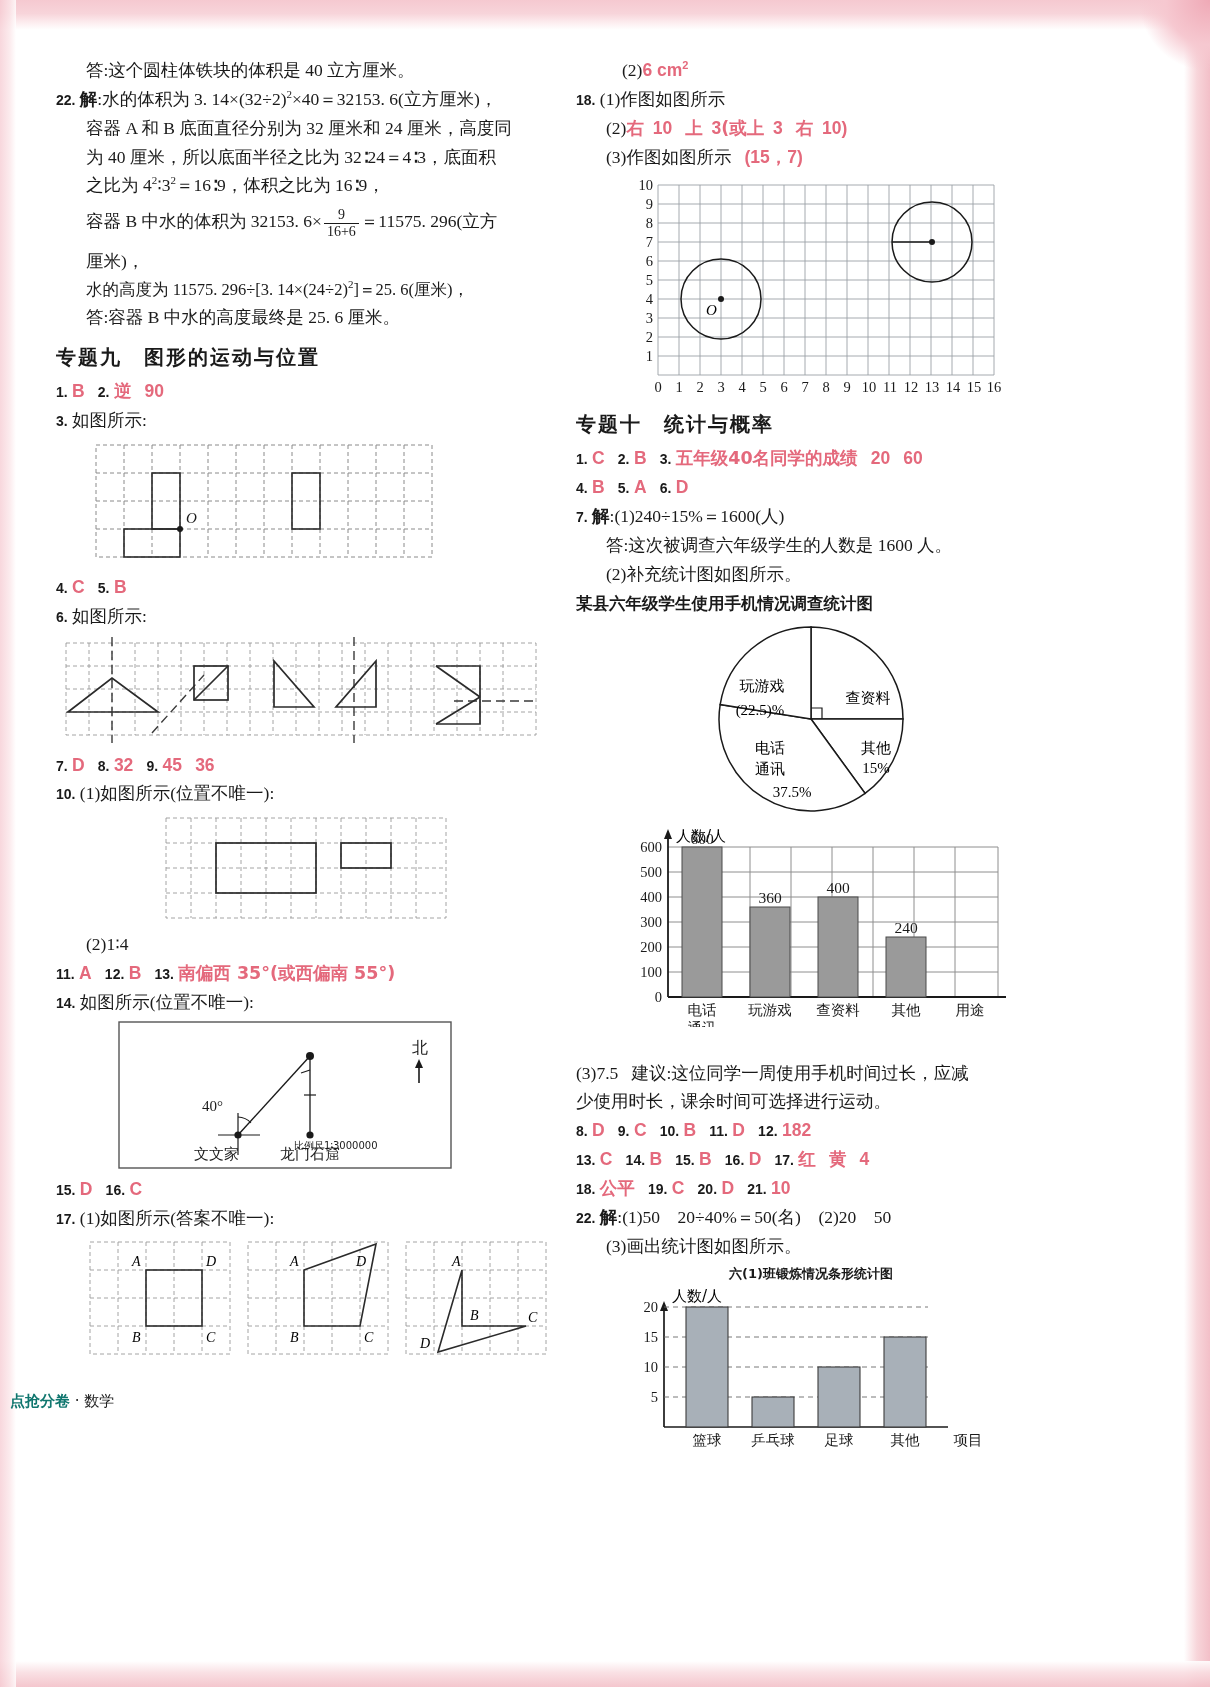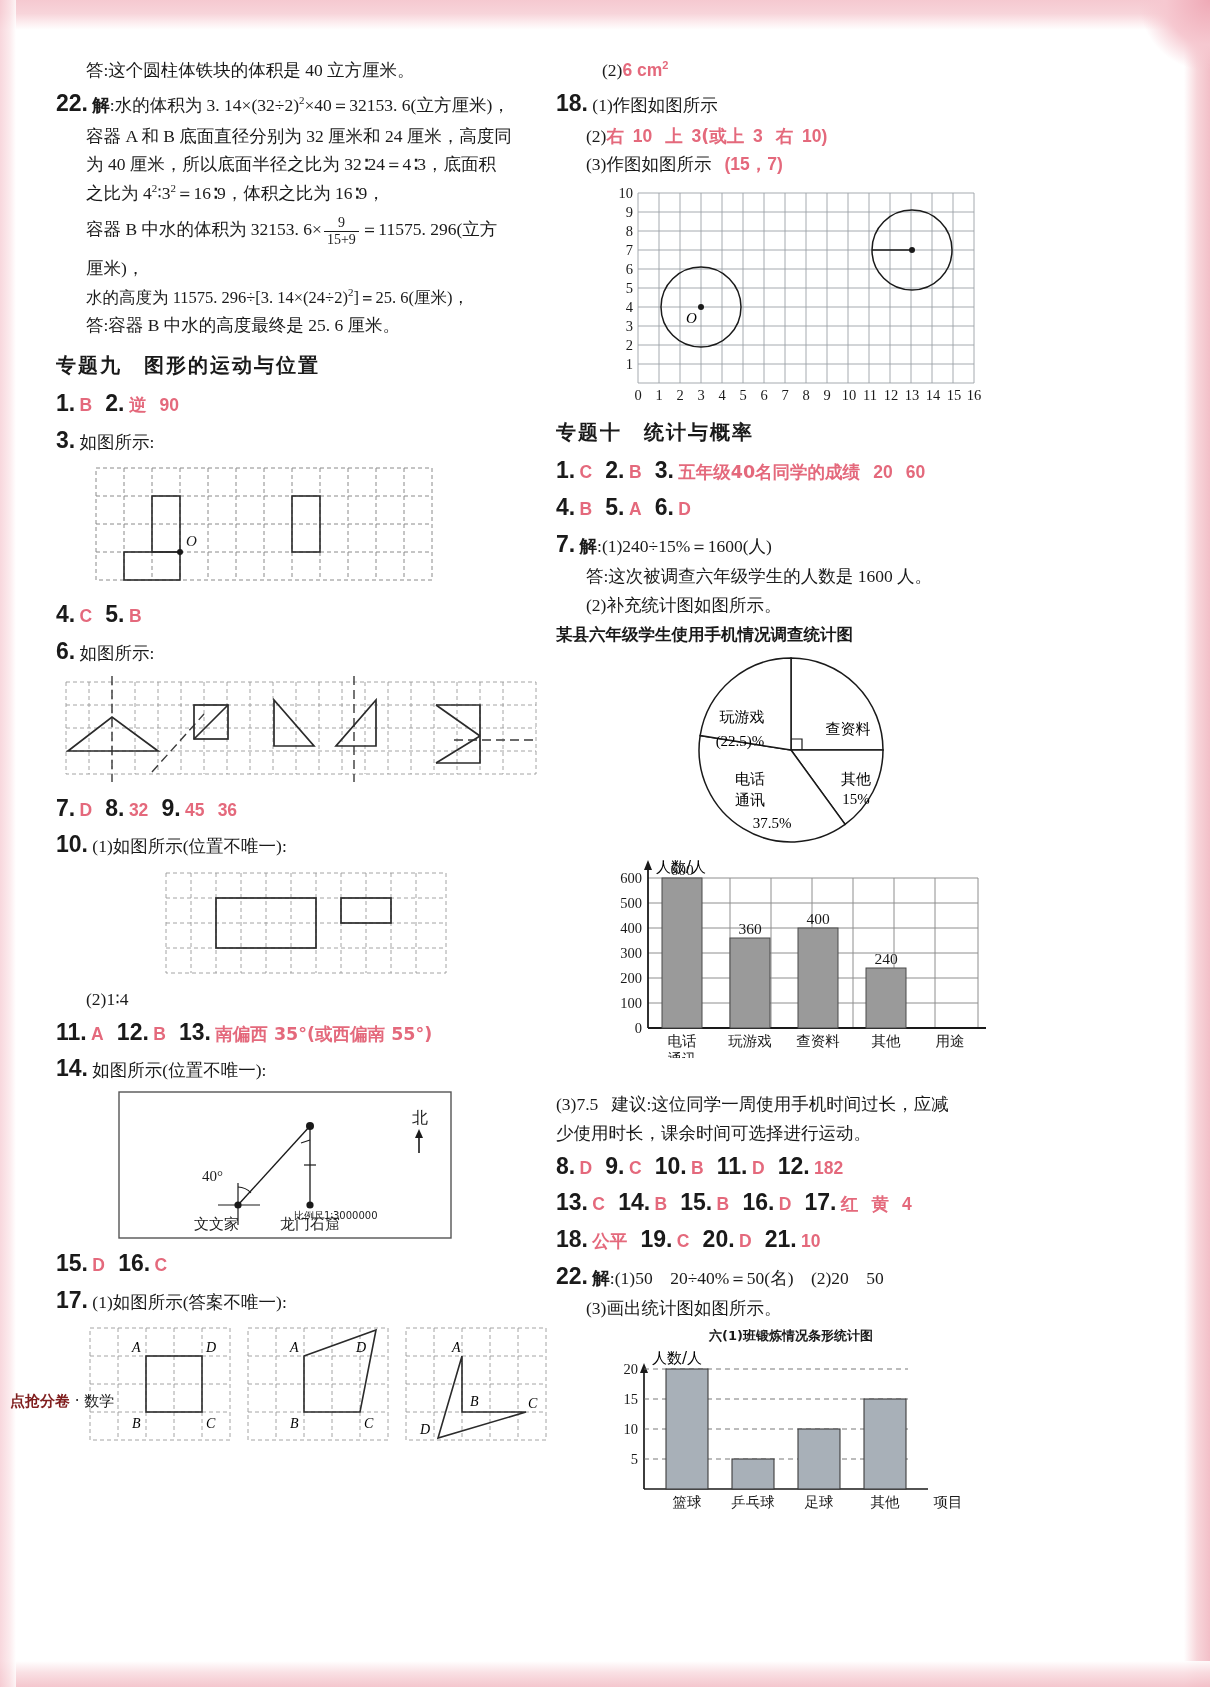--- a/index.html
+++ b/index.html
@@ -21,45 +21,45 @@
     background:linear-gradient(0deg,#f3c0c8 0%,#f9dde1 55%,#ffffff 100%);opacity:.9;}
   .edge-left{position:absolute;top:0;left:0;width:16px;height:1687px;
     background:linear-gradient(90deg,#f6cdd4 0%,#fbe6e9 60%,#ffffff 100%);opacity:.8;}
   .corner-tr{position:absolute;top:0;right:0;width:70px;height:70px;
     background:radial-gradient(circle at 100% 0%,#efa9b6 0%,#f6c8d0 45%,rgba(255,255,255,0) 72%);}
 
   .sheet{position:absolute;left:0;top:0;width:1210px;height:1425px;}
 
   .col{position:absolute;top:58px;}
   .col-left{left:56px;width:500px;}
-  .col-right{left:556px;width:470px;}
+  .col-right{left:576px;width:470px;}
 
   .ln{display:block;line-height:1.42;font-size:17.5px;margin:0 0 4px 0;white-space:nowrap;}
   .ind1{padding-left:30px;}
   .ind2{padding-left:46px;}
 
-  .num{font-family:"Liberation Sans",sans-serif;font-weight:bold;font-size:23px;}
+  .num{font-family:"Liberation Sans",sans-serif;font-weight:bold;font-size:14px;}
   .redb{color:#e4697c;font-family:"Liberation Sans",sans-serif;font-weight:bold;}
   .sup{font-size:11px;vertical-align:super;}
   .han{font-family:"DejaVu Sans",sans-serif;}
 
   .frac{display:inline-block;vertical-align:middle;text-align:center;font-size:14px;line-height:1.12;margin:0 2px;}
   .frac .top{display:block;border-bottom:1.2px solid #1a1a1a;padding:0 3px;}
   .frac .bot{display:block;padding:0 3px;}
 
   h2.topic{font-family:"DejaVu Sans",sans-serif;font-weight:bold;font-size:20px;
     text-align:left;margin:14px 0 8px 0;letter-spacing:2px;}
 
   .figwrap{position:relative;margin:6px 0 8px 0;}
 
   svg{display:block;}
 
   .footer{position:absolute;left:10px;bottom:14px;font-size:15px;color:#222;
     font-family:"DejaVu Sans",sans-serif;}
-  .footer .pg{color:#7f1d1d;font-weight:bold;}
+  .footer .pg{color:#0f766e;font-weight:bold;}
 </style>
 </head>
 <body>
 
 <div class="page-edge">
   <div class="edge-top"></div>
   <div class="edge-right"></div>
   <div class="edge-bottom"></div>
   <div class="edge-left"></div>
   <div class="corner-tr"></div>
@@ -77,21 +77,21 @@
     </span>
 
     <span class="ln ind1">容器 A 和 B 底面直径分别为 32 厘米和 24 厘米，高度同</span>
     <span class="ln ind1">为 40 厘米，所以底面半径之比为 32∶24＝4∶3，底面积</span>
 
     <span class="ln ind1">
       <span>之比为 4</span><span class="sup">2</span><span>∶3</span><span class="sup">2</span><span>＝16∶9，体积之比为 16∶9，</span>
     </span>
 
     <span class="ln ind1" style="margin-top:9px;margin-bottom:9px">
-      <span>容器 B 中水的体积为 32153. 6×</span><span class="frac"><span class="top">9</span><span class="bot">15+9</span></span><span>＝11575. 296(立方</span>
+      <span>容器 B 中水的体积为 32153. 6×</span><span class="frac"><span class="top">9</span><span class="bot">16+6</span></span><span>＝11575. 296(立方</span>
     </span>
 
     <span class="ln ind1">厘米)，</span>
 
     <span class="ln ind1" style="font-size:16.5px">
       <span>水的高度为 11575. 296÷[3. 14×(24÷2)</span><span class="sup">2</span><span>]＝25. 6(厘米)，</span>
     </span>
 
     <span class="ln ind1">答:容器 B 中水的高度最终是 25. 6 厘米。</span>
 

